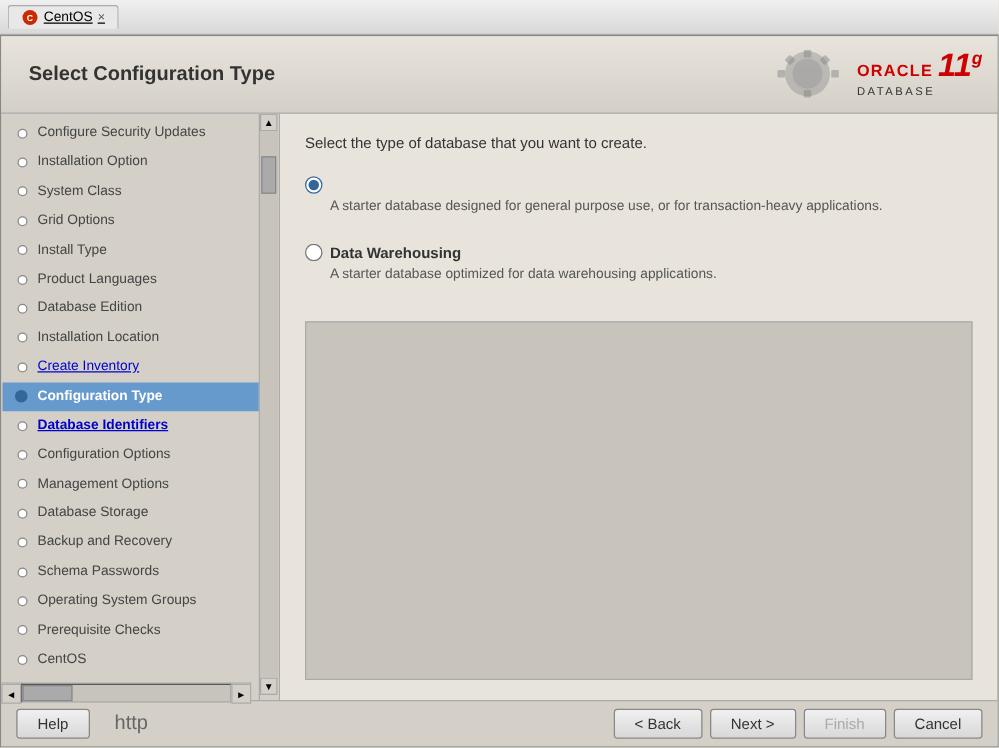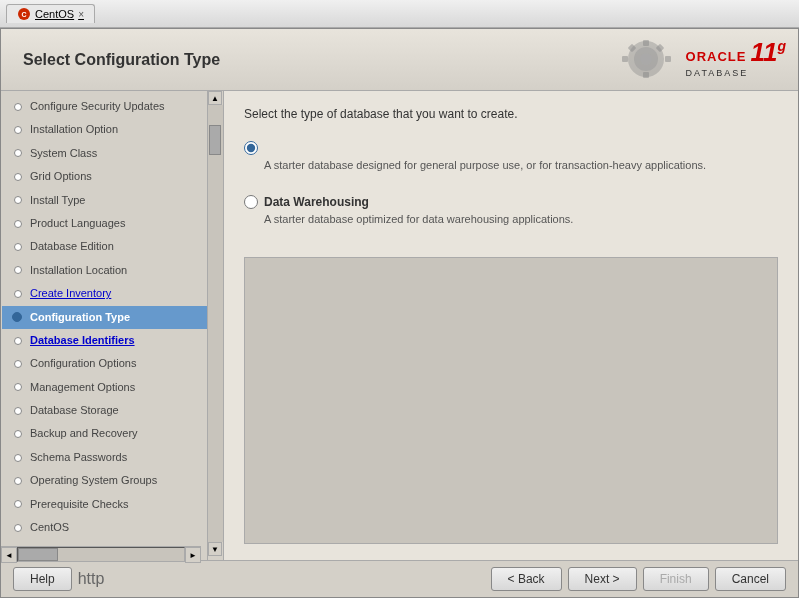--- a/index.html
+++ b/index.html
@@ -211,21 +211,21 @@
     .bottom-bar {
       background: #d4d0c8;
       border-top: 1px solid #aaa;
       padding: 6px 12px;
       display: flex;
       align-items: center;
       justify-content: space-between;
     }
     .bottom-left {
       display: flex;
-      gap: 6px;
+      gap: 20px;
       align-items: center;
     }
     .bottom-right {
       display: flex;
       gap: 6px;
       align-items: center;
     }
     .btn {
       padding: 4px 16px;
       font-size: 12px;

